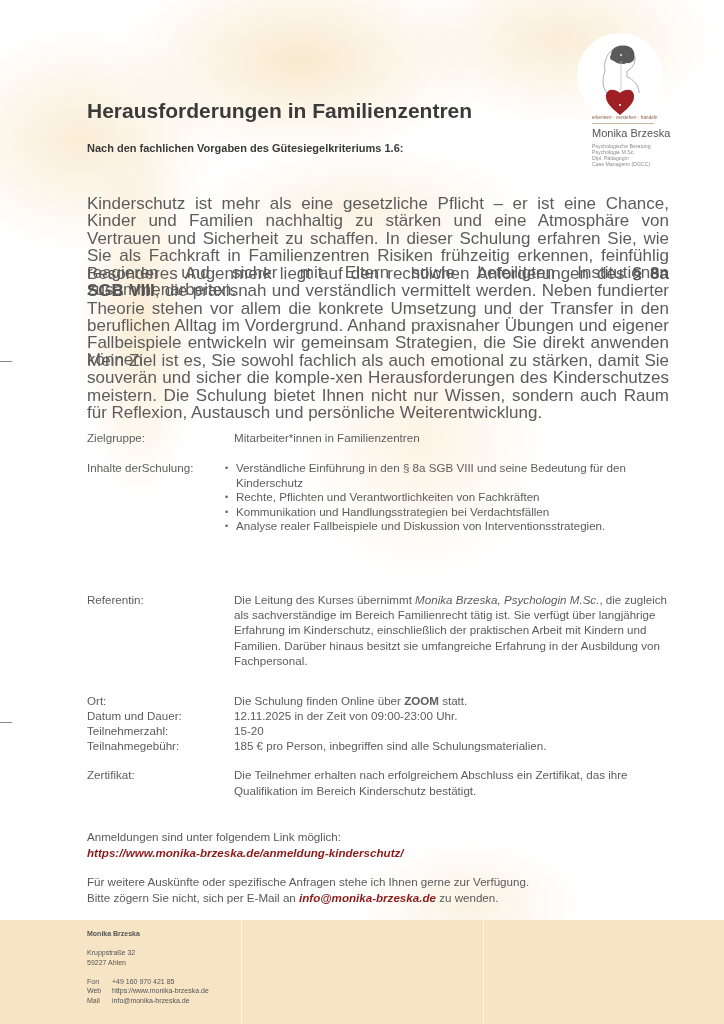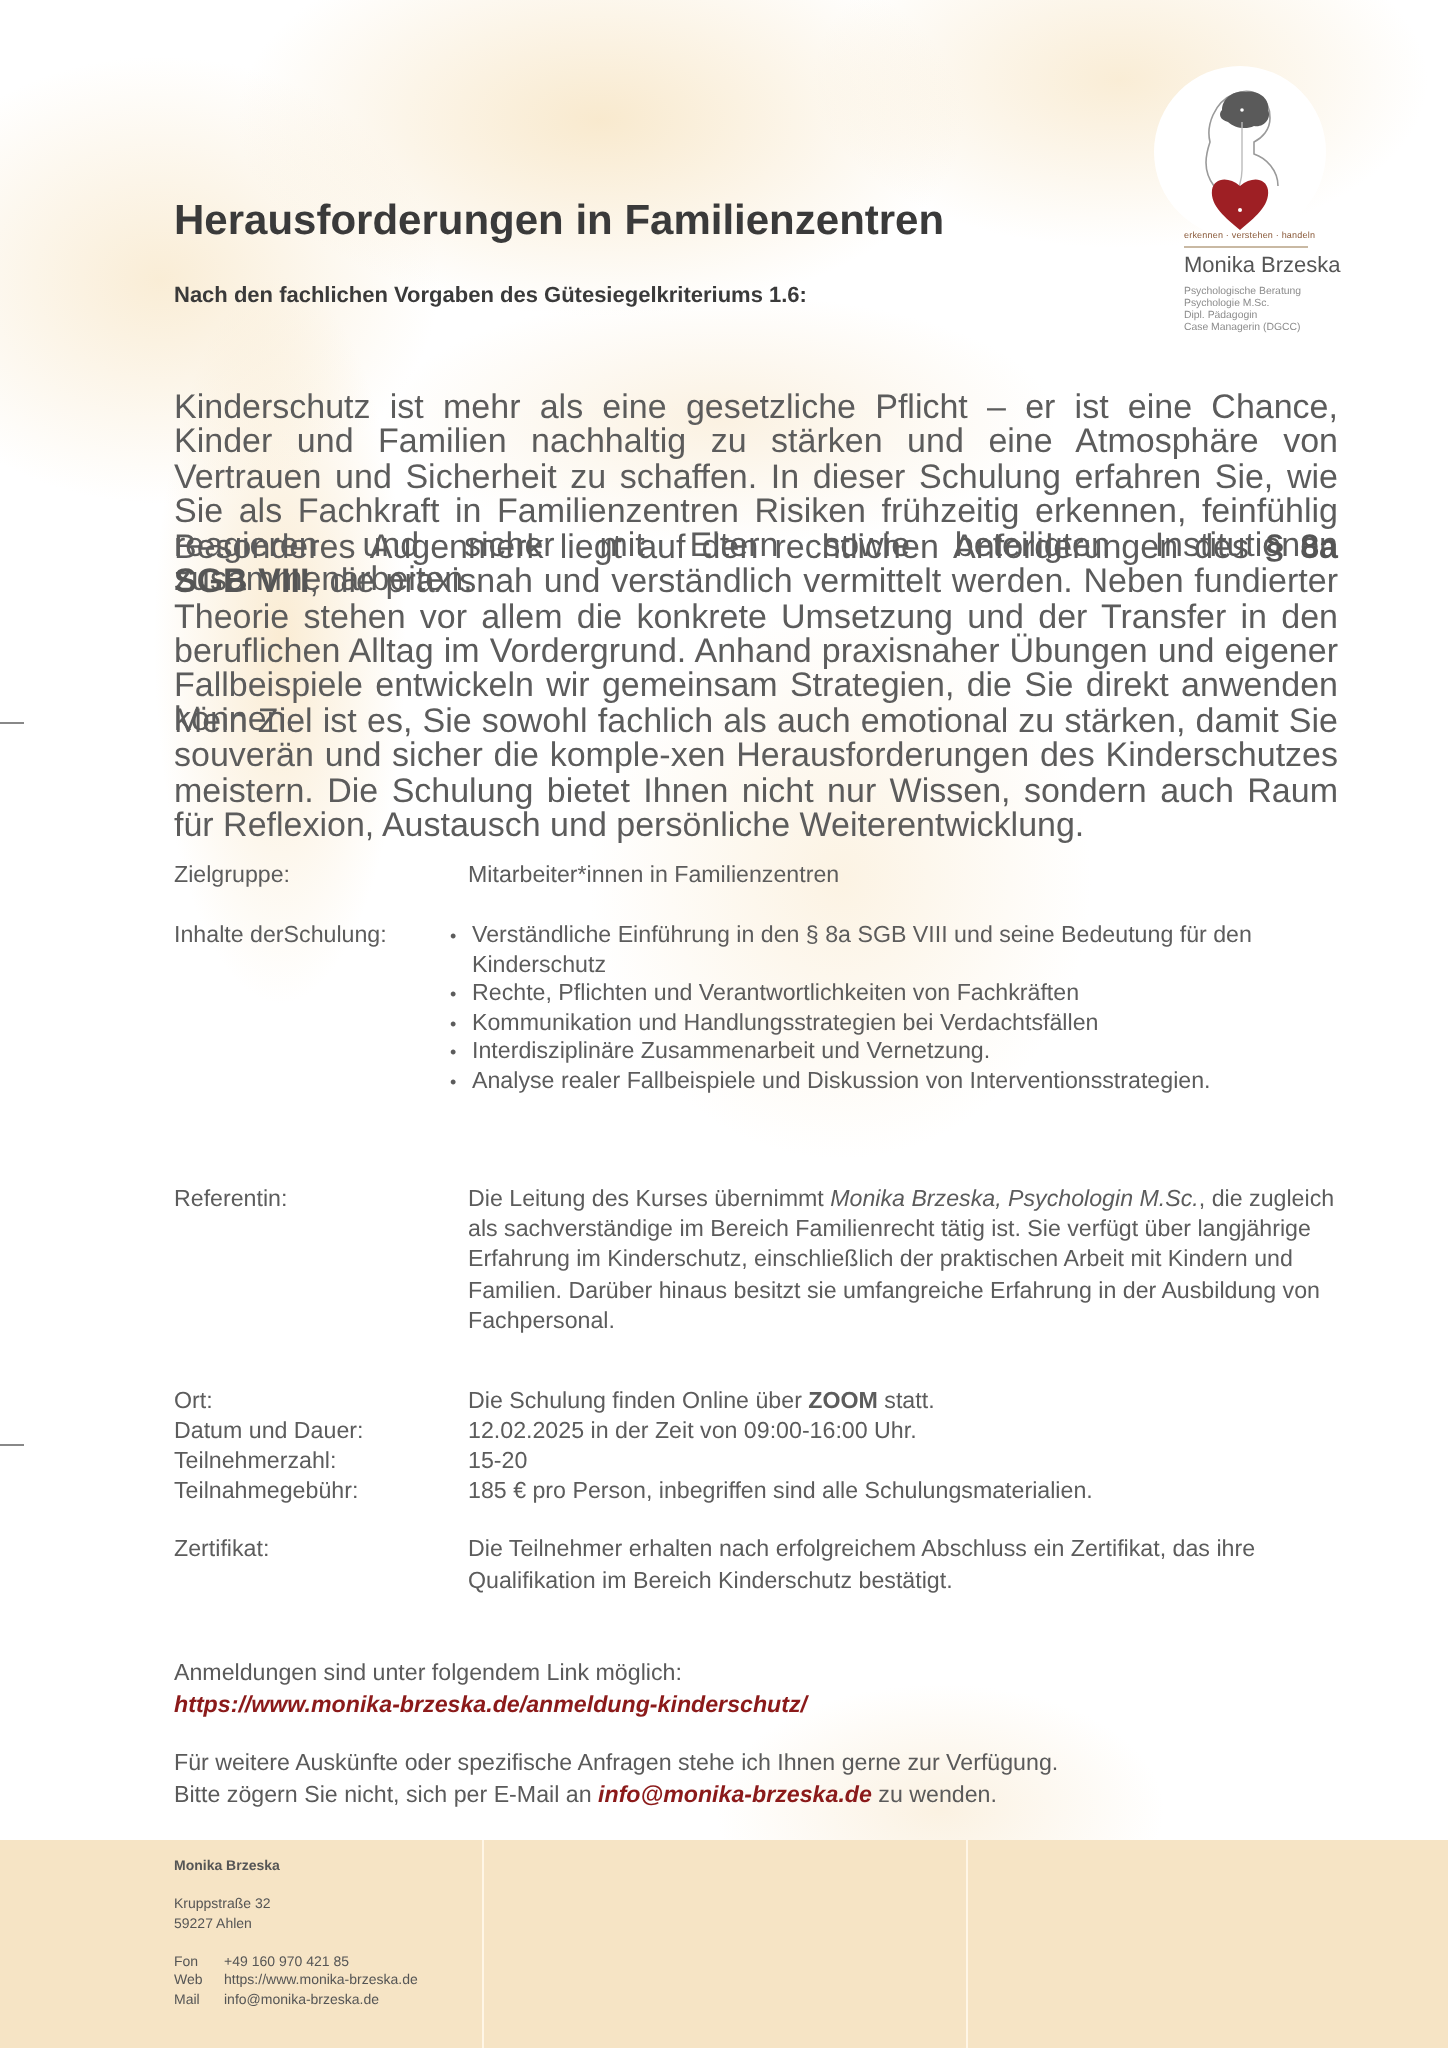--- a/index.html
+++ b/index.html
@@ -100,38 +100,37 @@
     <span class="val">Mitarbeiter*innen in Familienzentren</span>
   </div>
 
   <div class="row" style="top:461px">
     <span class="lbl">Inhalte derSchulung:</span>
     <div class="val" style="left:138px">
       <ul class="bul">
         <li>Verständliche Einführung in den § 8a SGB VIII und seine Bedeutung für den Kinderschutz</li>
         <li>Rechte, Pflichten und Verantwortlichkeiten von Fachkräften</li>
         <li>Kommunikation und Handlungsstrategien bei Verdachtsfällen</li>
-        <li>Interdisziplinäre Zusammenarbeit und Vernetzung.</li>
         <li>Analyse realer Fallbeispiele und Diskussion von Interventionsstrategien.</li>
       </ul>
     </div>
   </div>
 
   <div class="row" style="top:592px; line-height:15.2px">
     <span class="lbl">Referentin:</span>
     <div class="val"><span>Die Leitung des Kurses übernimmt </span><i>Monika Brzeska, Psychologin M.Sc.</i><span>, die zugleich als sachverständige im Bereich Familienrecht tätig ist. Sie verfügt über langjährige Erfahrung im Kinderschutz, einschließlich der praktischen Arbeit mit Kindern und Familien. Darüber hinaus besitzt sie umfangreiche Erfahrung in der Ausbildung von Fachpersonal.</span></div>
   </div>
 
   <div class="row" style="top:694px">
     <span class="lbl">Ort:</span>
     <span class="val"><span>Die Schulung finden Online über </span><b>ZOOM</b><span> statt.</span></span>
   </div>
   <div class="row" style="top:709px">
     <span class="lbl">Datum und Dauer:</span>
-    <span class="val">12.02.2025 in der Zeit von 09:00-16:00 Uhr.</span>
+    <span class="val">12.11.2025 in der Zeit von 09:00-23:00 Uhr.</span>
   </div>
   <div class="row" style="top:724px">
     <span class="lbl">Teilnehmerzahl:</span>
     <span class="val">15-20</span>
   </div>
   <div class="row" style="top:739px">
     <span class="lbl">Teilnahmegebühr:</span>
     <span class="val">185 € pro Person, inbegriffen sind alle Schulungsmaterialien.</span>
   </div>
   <div class="row" style="top:767px; line-height:15.5px">

